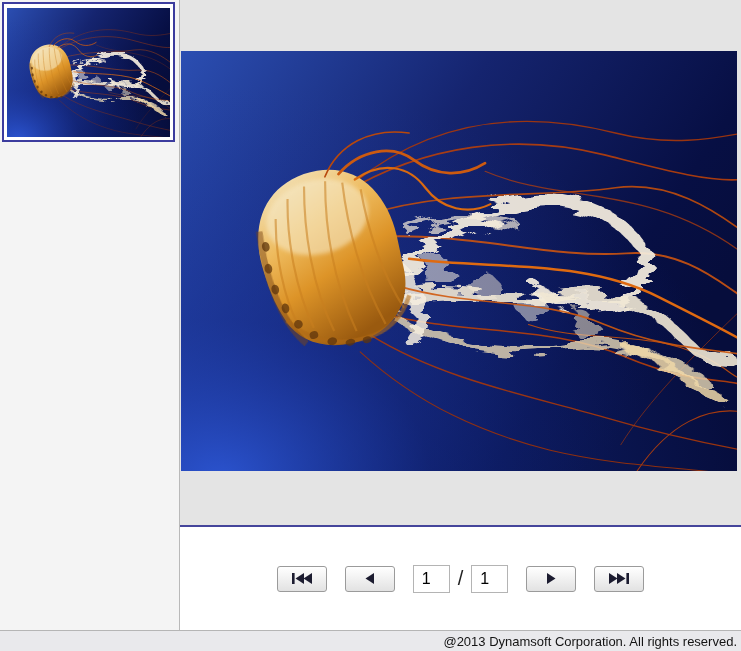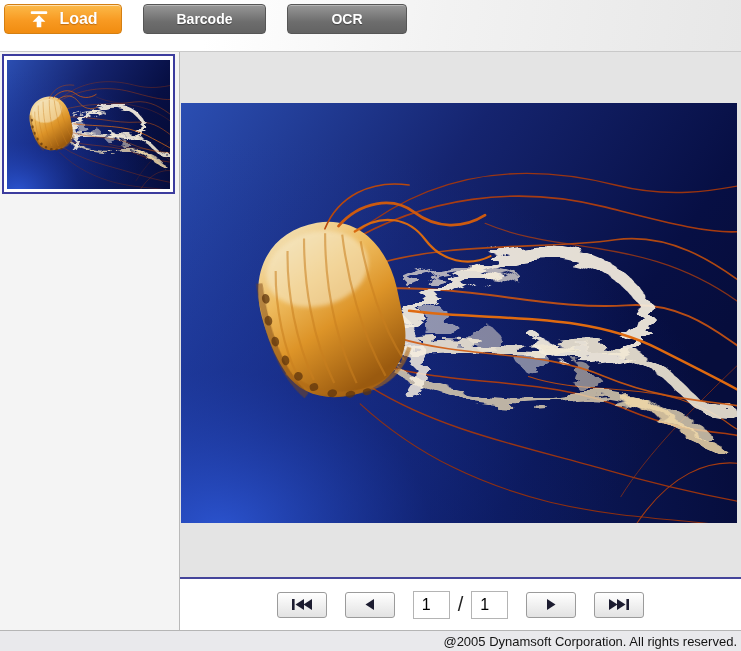--- a/index.html
+++ b/index.html
@@ -202,37 +202,20 @@
         <path d="M290,225 C330,180 390,170 430,200 C470,230 520,230 560,205" stroke="#cc5a10" stroke-width="5"></path>
         <path d="M320,235 C370,200 420,210 450,250 C480,290 530,300 570,280" stroke="#d96a10" stroke-width="4"></path>
         <path d="M265,230 C290,170 350,140 420,150" stroke="#b8480c" stroke-width="3"></path>
       </g>
     </g>
   </defs>
 </svg>
 
 <div class="app">
 
-  <div class="toolbar">
-    <div class="btn btn-load">
-      <span class="ic">
-        <svg width="22" height="20" viewBox="0 0 24 20">
-          <rect x="3" y="1.5" width="18" height="3" rx="1" fill="#fff"></rect>
-          <polygon points="12,6 5,13 9.5,13 9.5,19 14.5,19 14.5,13 19,13" fill="#fff"></polygon>
-        </svg>
-      </span>
-      <span>Load</span>
-    </div>
-    <div class="btn btn-gray btn-barcode">
-      <span>Barcode</span>
-    </div>
-    <div class="btn btn-gray btn-ocr">
-      <span>OCR</span>
-    </div>
-  </div>
 
   <div class="content">
 
     <div class="left-panel">
       <div class="thumb">
         <svg viewBox="0 0 1024 768" preserveAspectRatio="none">
           <use href="#jellyfish-scene" xlink:href="#jellyfish-scene"></use>
         </svg>
       </div>
     </div>
@@ -276,16 +259,16 @@
               <polygon points="11,1 19.5,6.5 11,12"></polygon>
               <rect x="20.4" y="1" width="2.6" height="11"></rect>
             </g>
           </svg>
         </div>
       </div>
     </div>
   </div>
 
   <div class="footer">
-    <span>@2005 Dynamsoft Corporation. All rights reserved.</span>
+    <span>@2013 Dynamsoft Corporation. All rights reserved.</span>
   </div>
 
 </div>
 
 </body></html>

